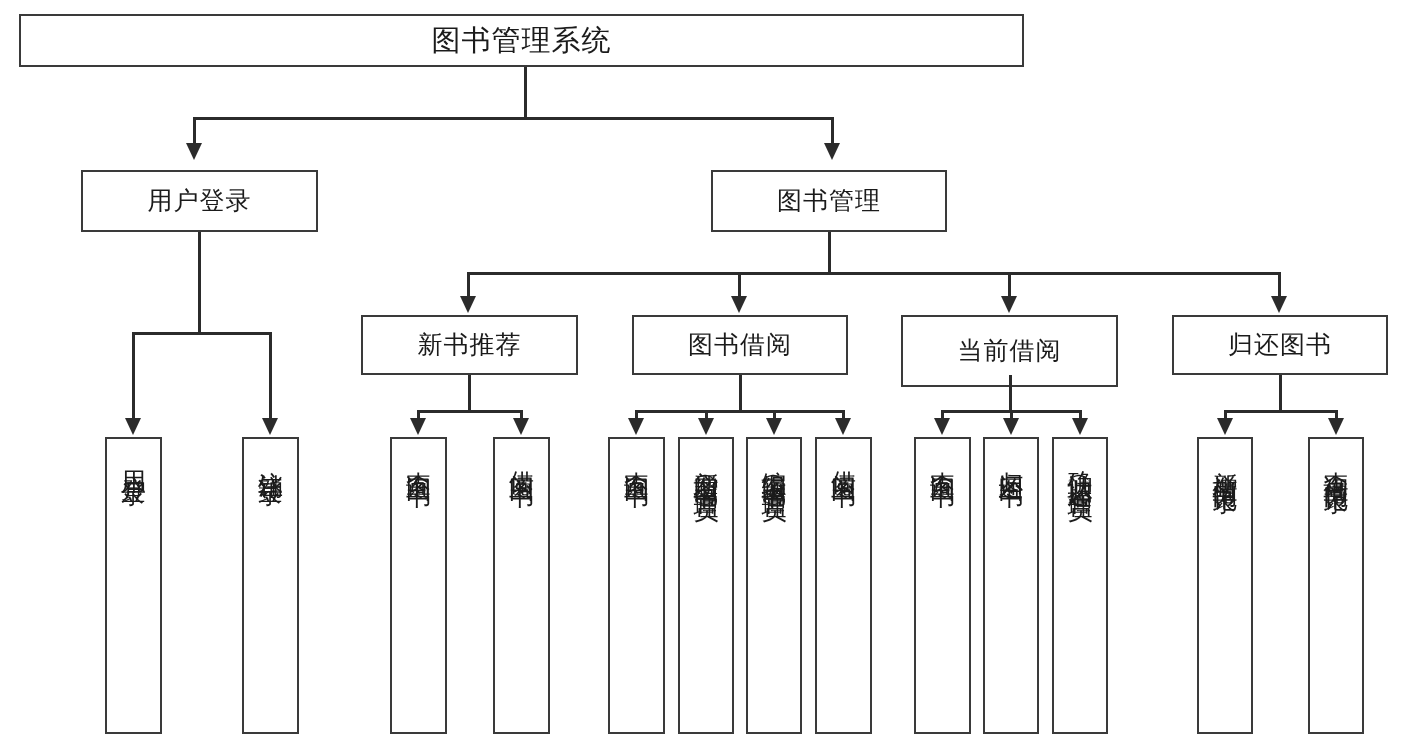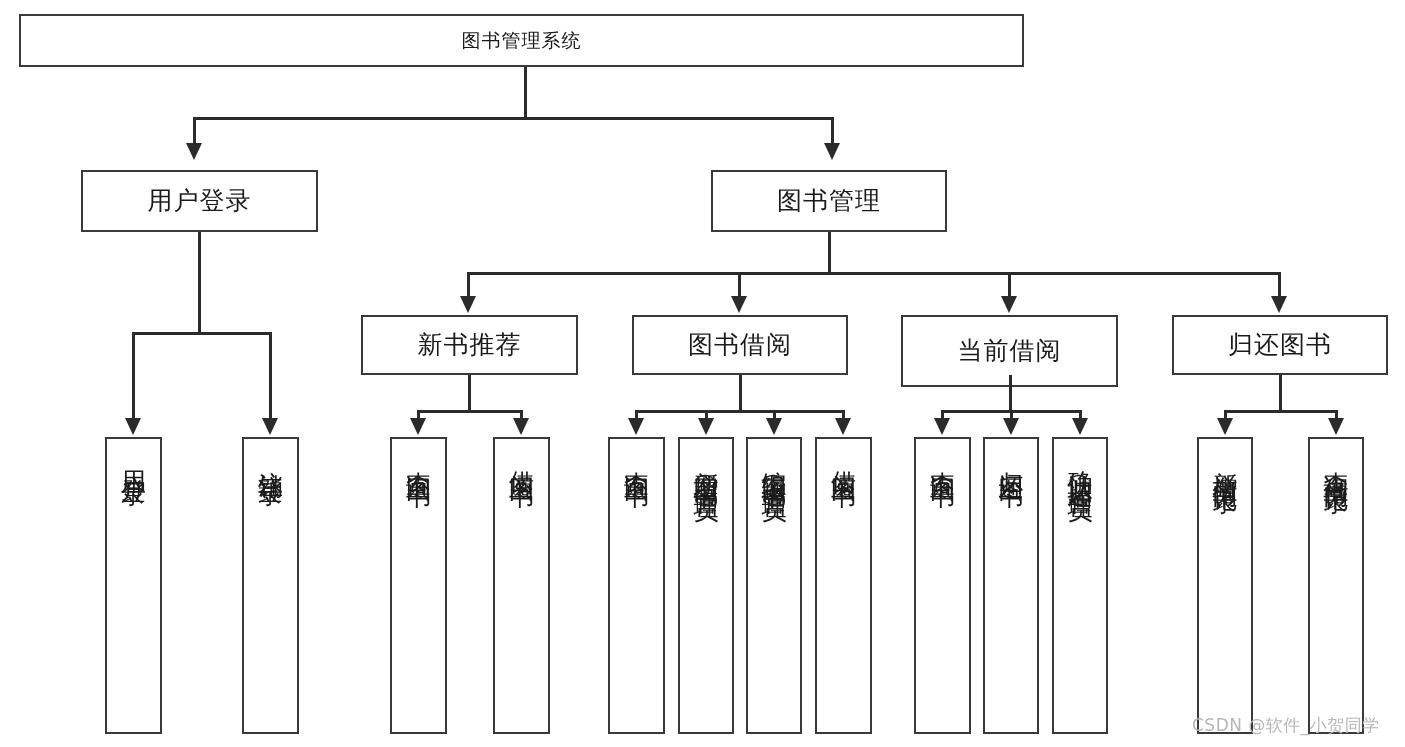--- a/index.html
+++ b/index.html
@@ -34,21 +34,21 @@
     display: block;
     text-align: center;
     white-space: pre-line;
   }
   
   .node.h .label {
     font-size: 25px;
     letter-spacing: 1px;
   }
   .node.root .label {
-    font-size: 19px;
+    font-size: 29px;
     letter-spacing: 1px;
   }
   
   .node.v {
     align-items: flex-start;
     padding-top: 12px;
   }
   .node.v .label {
     writing-mode: vertical-rl;
     text-orientation: upright;
@@ -212,15 +212,14 @@
     <span class="label">确认归还（管理员）</span>
   </div>
 
   <div class="node v" style="left:1197px; top:437px; width:56px; height:297px;">
     <span class="label">新增借阅记录</span>
   </div>
   <div class="node v" style="left:1308px; top:437px; width:56px; height:297px;">
     <span class="label">查询借阅记录</span>
   </div>
 
-  <div id="watermark" style="left:1192px; top:714px;">CSDN @软件_小贺同学</div>
 
 </div>
 
 </body></html>

